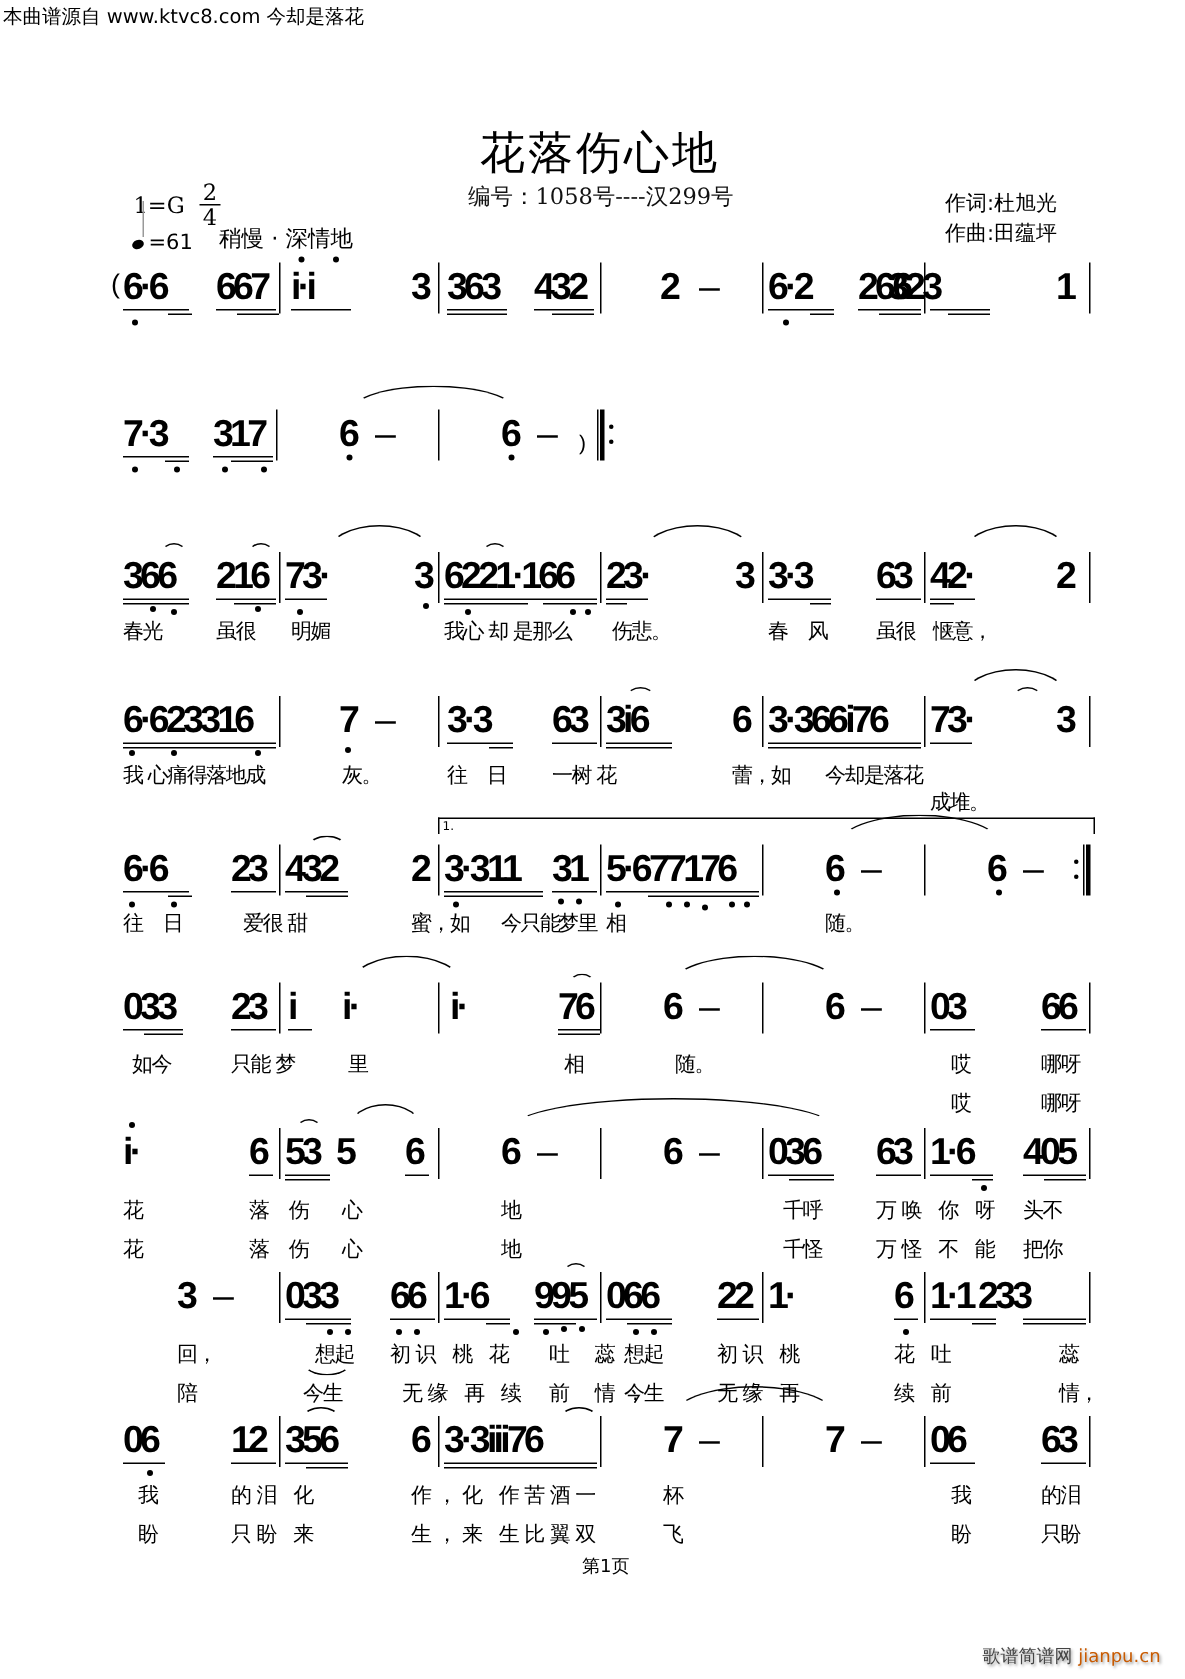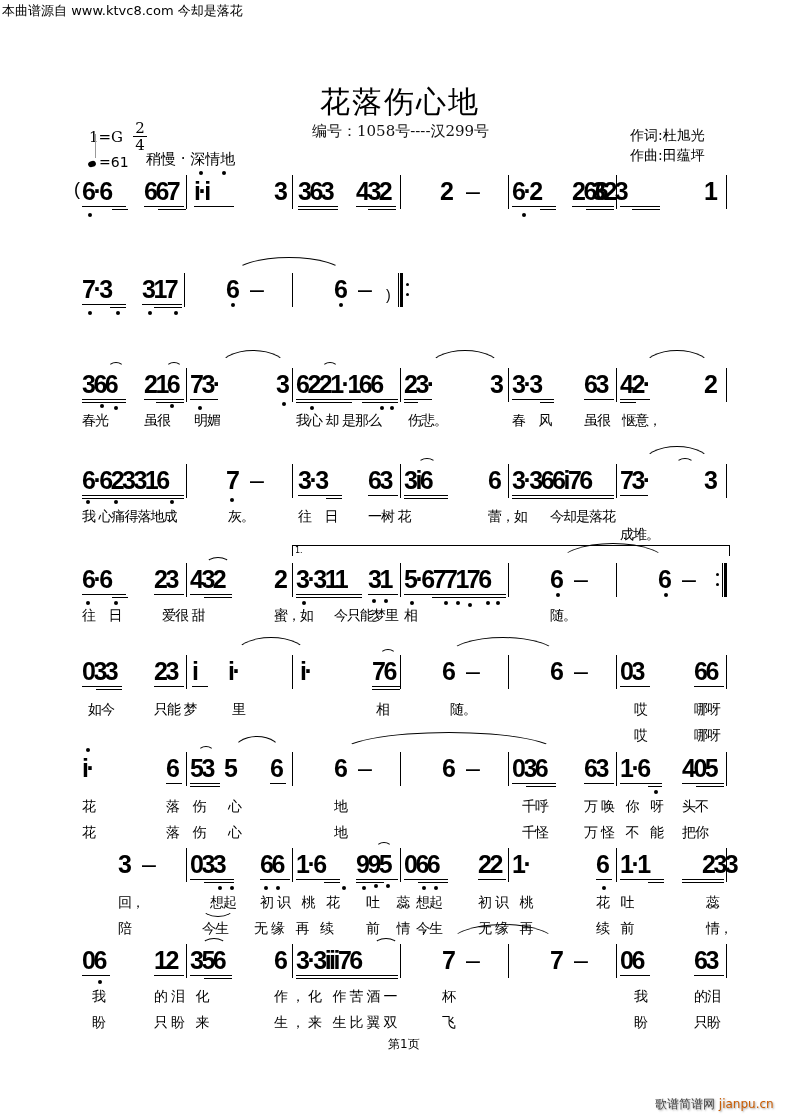--- a/index.html
+++ b/index.html
@@ -377,21 +377,21 @@
   <span class="m" style="left:218px">1·6</span>
   <span class="m" style="left:278px">995</span>
   <div class="bl" style="left:322px;top:-2px"></div>
   <span class="m" style="left:326px">066</span>
   <span class="m" style="left:400px">22</span>
   <div class="bl" style="left:430px;top:-2px"></div>
   <span class="m" style="left:434px">1·</span>
   <span class="m" style="left:518px">6</span>
   <div class="bl" style="left:538px;top:-2px"></div>
   <span class="m" style="left:542px">1·1</span>
-  <span class="m" style="left:624px">233</span>
+  <span class="m" style="left:574px">233</span>
   <div class="bl" style="left:648px;top:-2px"></div>
   <div class="slur" style="left:298px;top:-8px;width:14px;height:5px"></div>
   <div class="ul" style="left:112px;top:29px;width:44px"></div>
   <div class="ul" style="left:126px;top:32px;width:30px"></div>
   <div class="ul" style="left:182px;top:29px;width:30px"></div>
   <div class="ul" style="left:218px;top:29px;width:44px"></div>
   <div class="ul" style="left:246px;top:32px;width:16px"></div>
   <div class="ul" style="left:278px;top:29px;width:42px"></div>
   <div class="ul" style="left:278px;top:32px;width:28px"></div>
   <div class="ul" style="left:326px;top:29px;width:44px"></div>
@@ -416,21 +416,21 @@
   <span class="ly" style="left:40px;top:44px">回，</span>
   <span class="ly" style="left:132px;top:44px">想起</span>
   <span class="ly" style="left:182px;top:44px;letter-spacing:3px">初识 桃 花</span>
   <span class="ly" style="left:288px;top:44px;letter-spacing:6px">吐 蕊</span>
   <span class="ly" style="left:338px;top:44px">想起</span>
   <span class="ly" style="left:400px;top:44px;letter-spacing:3px">初识 桃</span>
   <span class="ly" style="left:518px;top:44px;letter-spacing:3px">花 吐</span>
   <span class="ly" style="left:628px;top:44px">蕊</span>
   <span class="ly" style="left:40px;top:70px">陪</span>
   <span class="ly" style="left:124px;top:70px">今生</span>
-  <span class="ly" style="left:176px;top:70px;letter-spacing:3px">无缘 再 续</span>
+  <span class="ly" style="left:190px;top:70px;letter-spacing:3px">无缘 再 续</span>
   <span class="ly" style="left:288px;top:70px;letter-spacing:6px">前 情，</span>
   <span class="ly" style="left:338px;top:70px">今生</span>
   <span class="ly" style="left:400px;top:70px;letter-spacing:3px">无缘 再</span>
   <span class="ly" style="left:518px;top:70px;letter-spacing:3px">续 前</span>
   <span class="ly" style="left:628px;top:70px">情，</span>
   <div class="slur" style="left:124px;top:82px;width:30px;height:8px;transform:rotate(180deg);top:58px"></div>
 </div>
 
 <div class="row" style="top:946px">
   <span class="m" style="left:4px">06</span>

